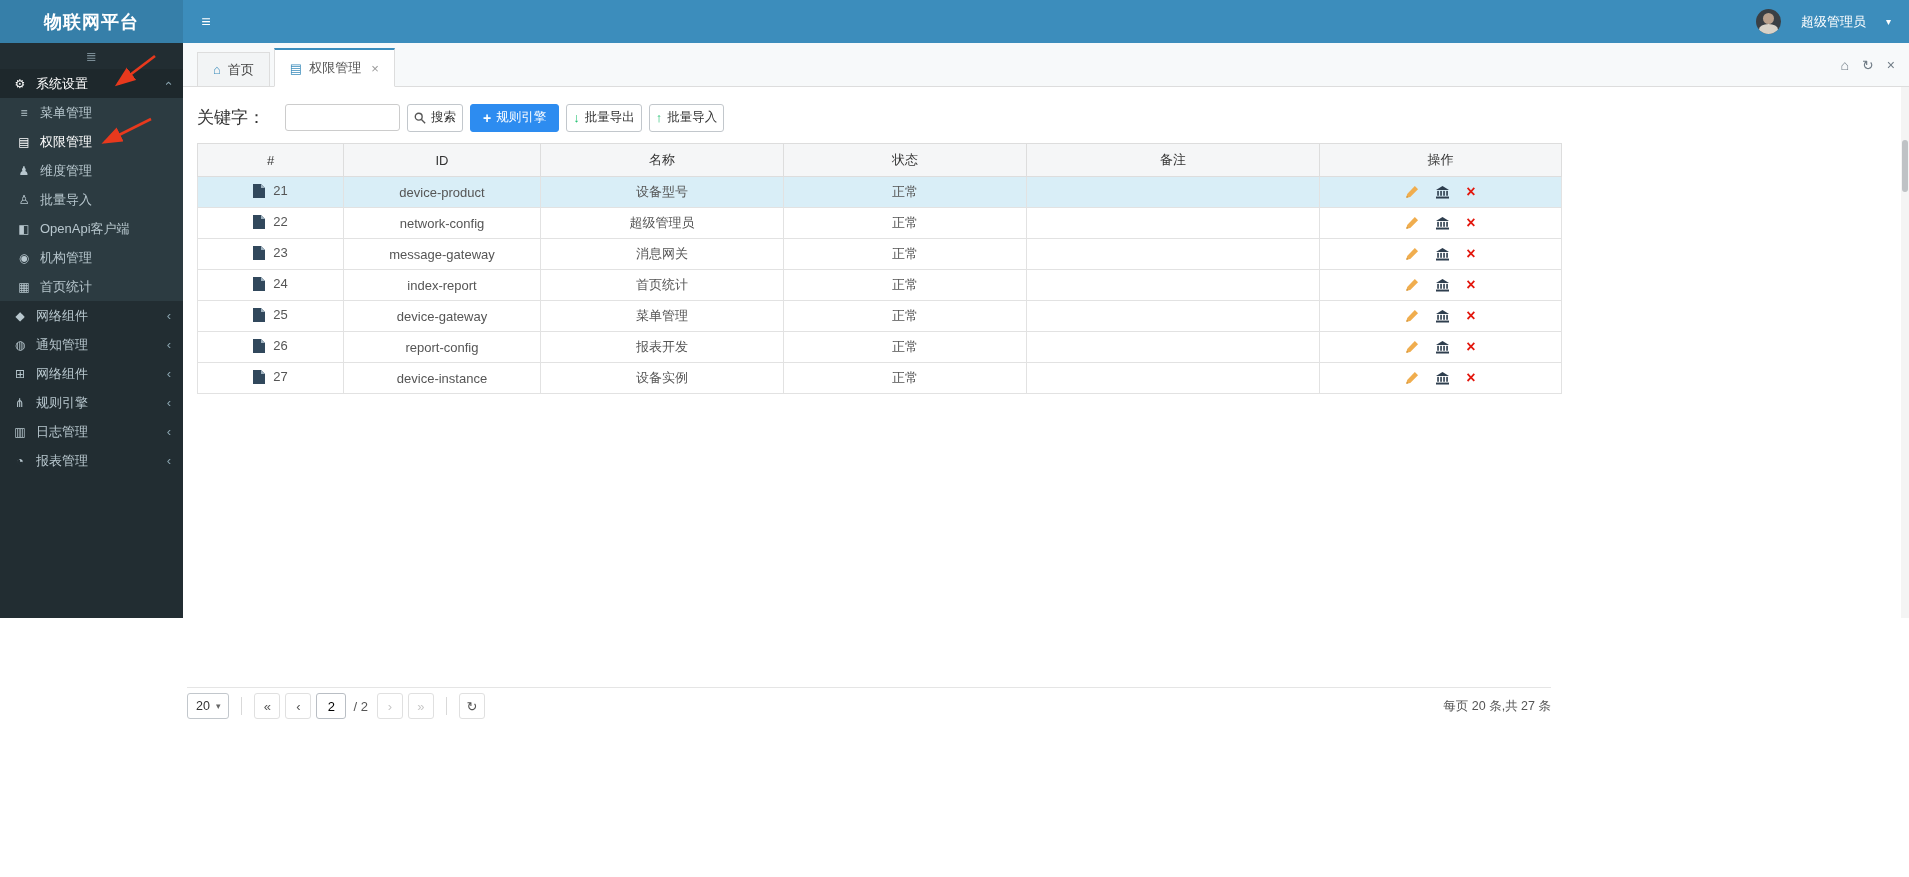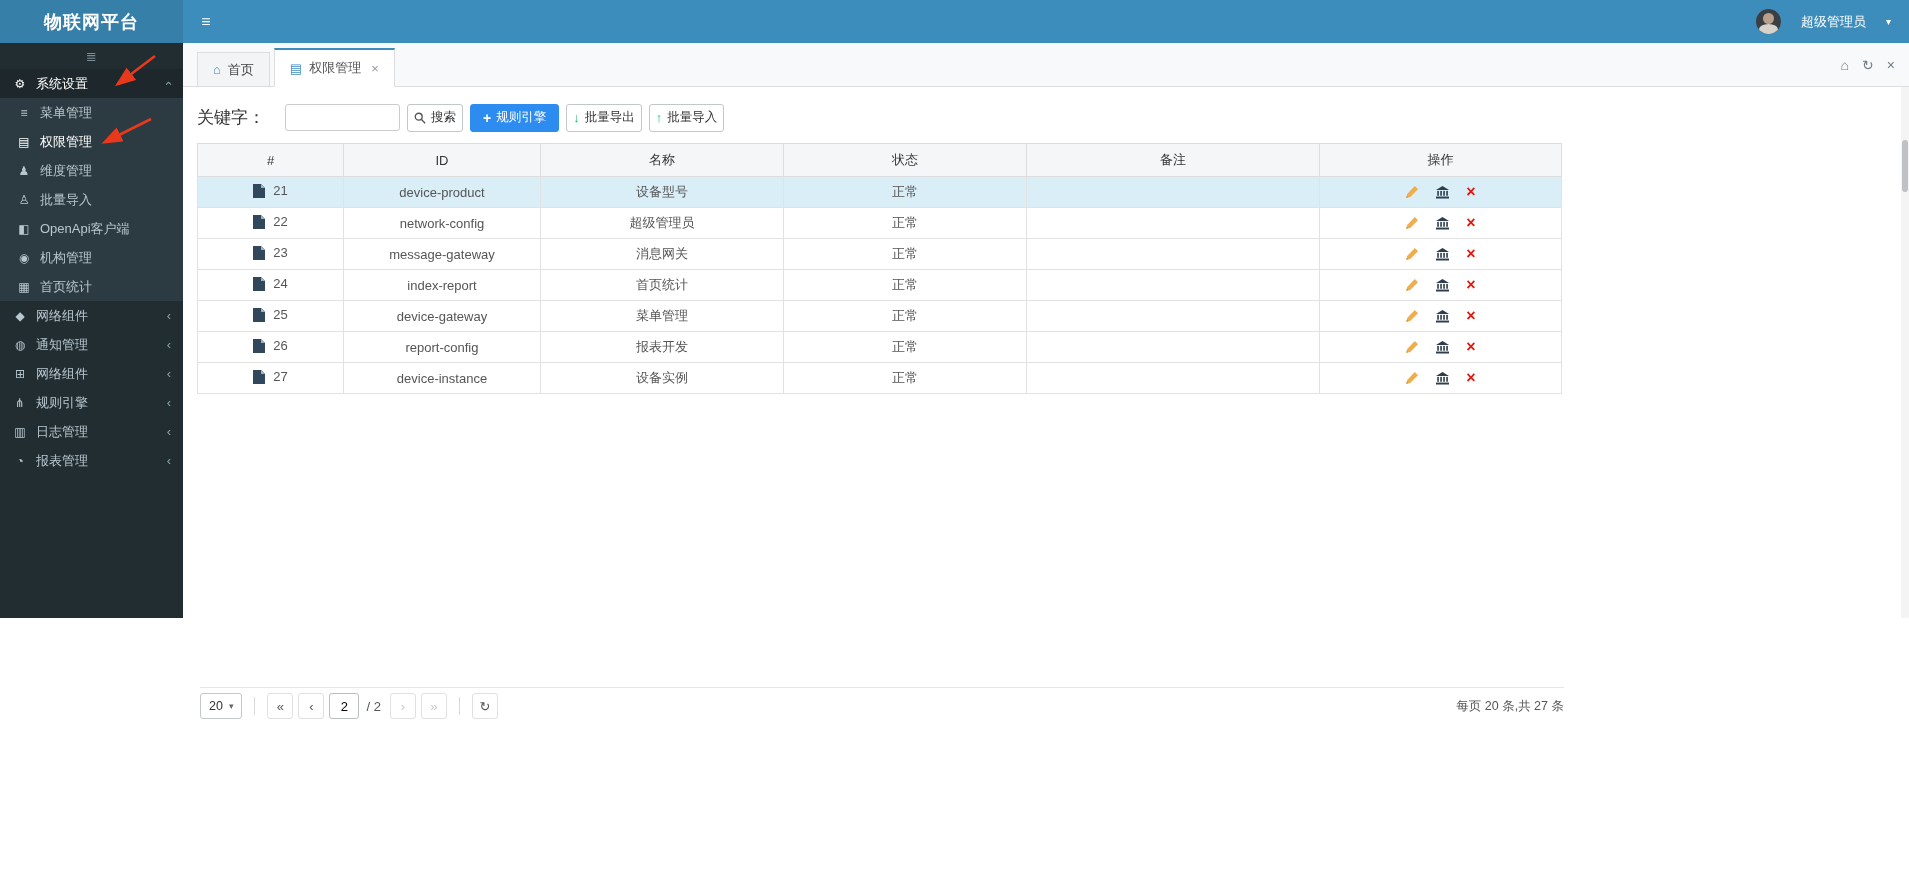--- a/index.html
+++ b/index.html
@@ -62,21 +62,21 @@
   table.grid th { height:33px; background:#f5f6f7; border:1px solid #ddd; font-weight:normal; color:#333; text-align:center; }
   table.grid td { height:31px; border:1px solid #e2e2e2; text-align:center; color:#555; }
   table.grid tr.selected td { background:var(--selected-row,#d9eef7); }
   table.grid tbody tr { cursor:pointer; }
   .cell-num { display:inline-flex; align-items:center; gap:8px; justify-content:center; }
   .ops { display:flex; align-items:center; justify-content:center; gap:17px; }
   .ops .op { display:inline-flex; align-items:center; cursor:pointer; line-height:1; }
   .ops .del { color:var(--delete-icon,#e3170d); font-weight:bold; font-size:16px; }
 
   
-  .pager-wrap { position:absolute; left:17px; top:600px; width:1364px; height:34px; border-top:1px solid #e5e5e5; padding-top:4px; }
+  .pager-wrap { position:absolute; left:4px; top:600px; width:1364px; height:34px; border-top:1px solid #e5e5e5; padding-top:4px; }
   .pager { display:flex; align-items:center; gap:5px; height:28px; }
   .pagesize { height:26px; padding:0 8px; gap:6px; }
   .pagesize .caret { font-size:9px; color:#666; }
   .vdiv { width:1px; height:18px; background:#d9d9d9; margin:0 7px; }
   .pg { width:26px; height:26px; border:1px solid #e0e0e0; background:#fff; border-radius:3px; color:#555;
     font-size:13px; cursor:pointer; display:inline-flex; align-items:center; justify-content:center; }
   .pg.disabled { color:#c8c8c8; cursor:default; }
   .page-input { width:30px; height:26px; border:1px solid #b9bec4; border-radius:3px; text-align:center; font-size:13px; outline:none; }
   .pager .total { color:#555; margin:0 4px 0 2px; }
   .pager-summary { position:absolute; right:0; top:10px; font-size:12.5px; color:#555; }

